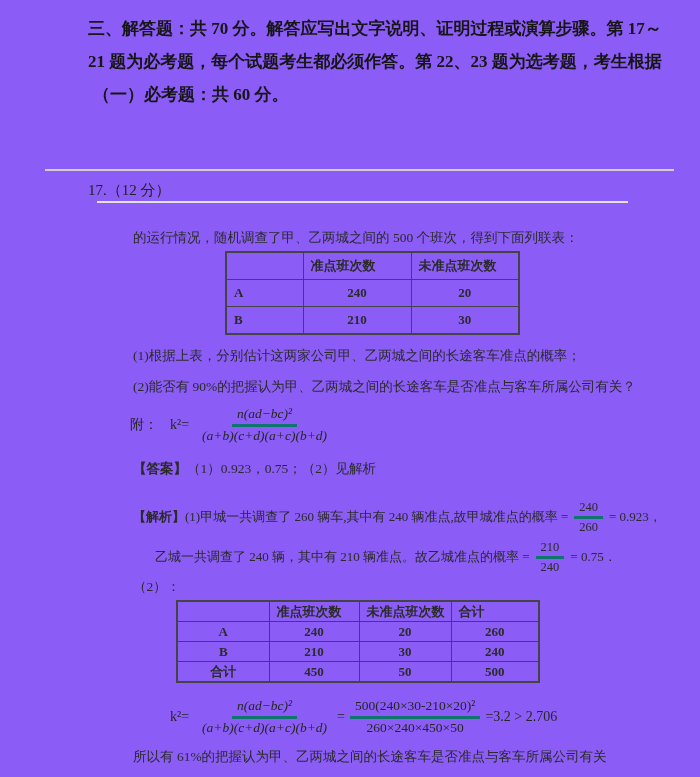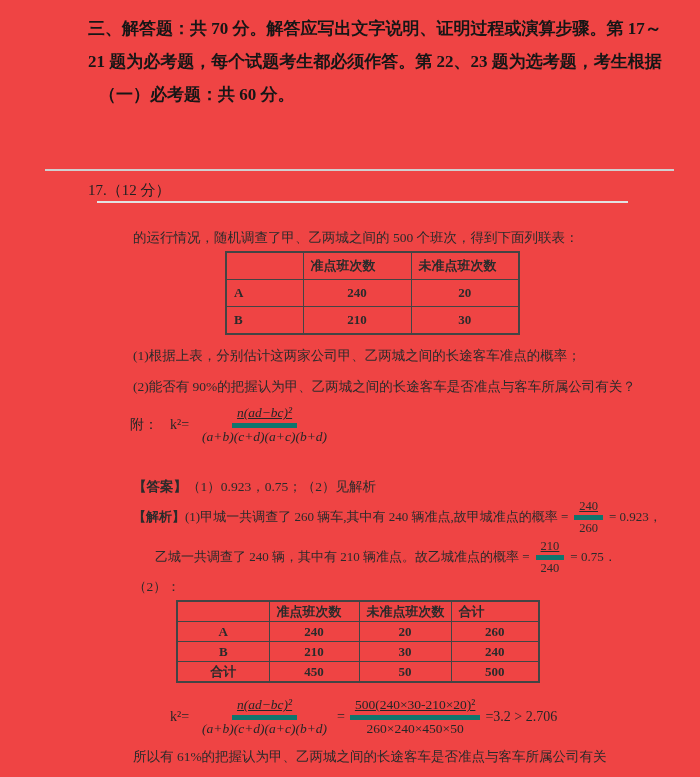--- a/index.html
+++ b/index.html
@@ -1,46 +1,46 @@
 <!DOCTYPE html>
 <html><head>
 <meta charset="utf-8">
 <style>
   html, body { margin: 0; padding: 0; background: #ffffff; }
   .page {
     position: relative;
     width: 700px;
     height: 777px;
-    background: #ef4444;
+    background: #8b5cf6;
     font-family: "Liberation Serif", "DejaVu Serif", serif;
     color: #2b2b2b;
     overflow: hidden;
   }
   
   .hdr {
     position: absolute; top: 12px; left: 88px; width: 575px;
     font-weight: bold; color: #161616;
     font-size: 17px; line-height: 33px;
   }
   .hdr p { margin: 0; }
-  .hdr .subheader { padding-left: 5px; margin-left: 6px; }
+  .hdr .subheader { padding-left: 5px; }
   .qnum {
     position: absolute; top: 137px; left: 88px;
     font-size: 15px; color: #222; margin-top: 44px;
   }
   
   .divider1 { position: absolute; top: 169px; left: 45px; width: 629px; border: 0; border-top: 2px solid #cfcfcf; margin: 0; }
   .divider2 { position: absolute; top: 201px; left: 97px; width: 531px; border: 0; border-top: 2px solid #e2e2e2; margin: 0; }
   
   .bodytext { position: absolute; font-size: 13.5px; line-height: 19px; margin: 0; white-space: nowrap; }
   .intro1 { top: 211px; left: 166px; }
   .intro2 { top: 228px; left: 133px; }
   .q1 { top: 346px; left: 133px; }
   .q2 { top: 377px; left: 133px; }
-  .answer-line { top: 477px; left: 133px; }
+  .answer-line { top: 459px; left: 133px; }
   .part2 { top: 577px; left: 133px; }
   .conclusion { top: 747px; left: 133px; }
   .lbl { font-weight: bold; }
   
   table { border-collapse: collapse; position: absolute; table-layout: fixed; font-size: 13px; color: #2b2b2b; }
   td, th { border: 1px solid #444; font-weight: bold; padding: 0; overflow: hidden; }
   .t1 { top: 251px; left: 225px; width: 293px; border: 2px solid #444; }
   .t1 td, .t1 th { height: 26px; }
   .t1 th { text-align: left; padding-left: 7px; }
   .t1 td { text-align: center; }
@@ -52,21 +52,21 @@
   
   .formula-row {
     position: absolute; display: flex; align-items: center;
     font-size: 14px; color: #262626; white-space: nowrap;
   }
   .fnote { top: 400px; left: 130px; height: 50px; }
   .fcalc { top: 692px; left: 170px; height: 50px; }
   .note-prefix { margin-right: 12px; }
   .k2lhs { margin-right: 3px; }
   .frac { display: inline-flex; flex-direction: column; align-items: center; margin: 0 5px; line-height: 1.2; font-size: 13.5px; }
-  .frac .num { border-bottom: 5px solid #0f766e; padding: 0 5px 1px 5px; text-decoration: underline; }
+  .frac .num { border-bottom: 3px solid #0f766e; padding: 0 5px 1px 5px; }
   .frac .den { padding: 1px 5px 0 5px; }
   .it { font-style: italic; }
   
   .a-line {
     position: absolute; display: flex; align-items: center;
     font-size: 13px; color: #2b2b2b; height: 38px; white-space: nowrap;
   }
   .a1 { top: 498px; left: 133px; }
   .a2 { top: 538px; left: 155px; }
   .a-line .frac { font-size: 12.5px; margin: 0 6px; }

